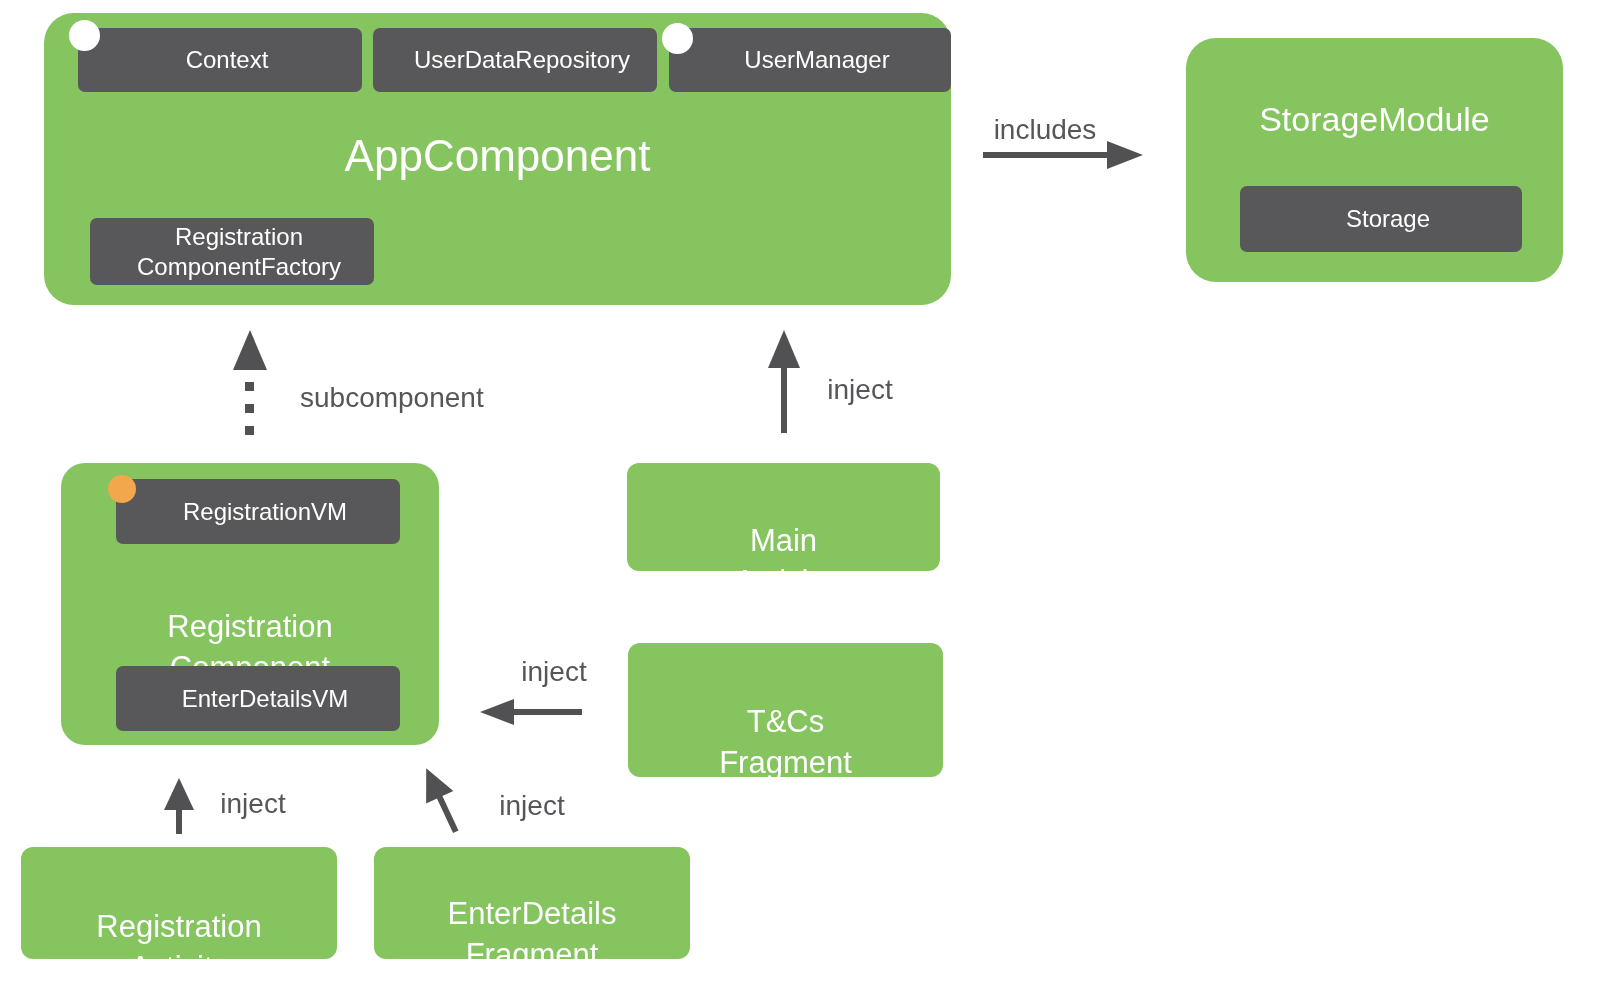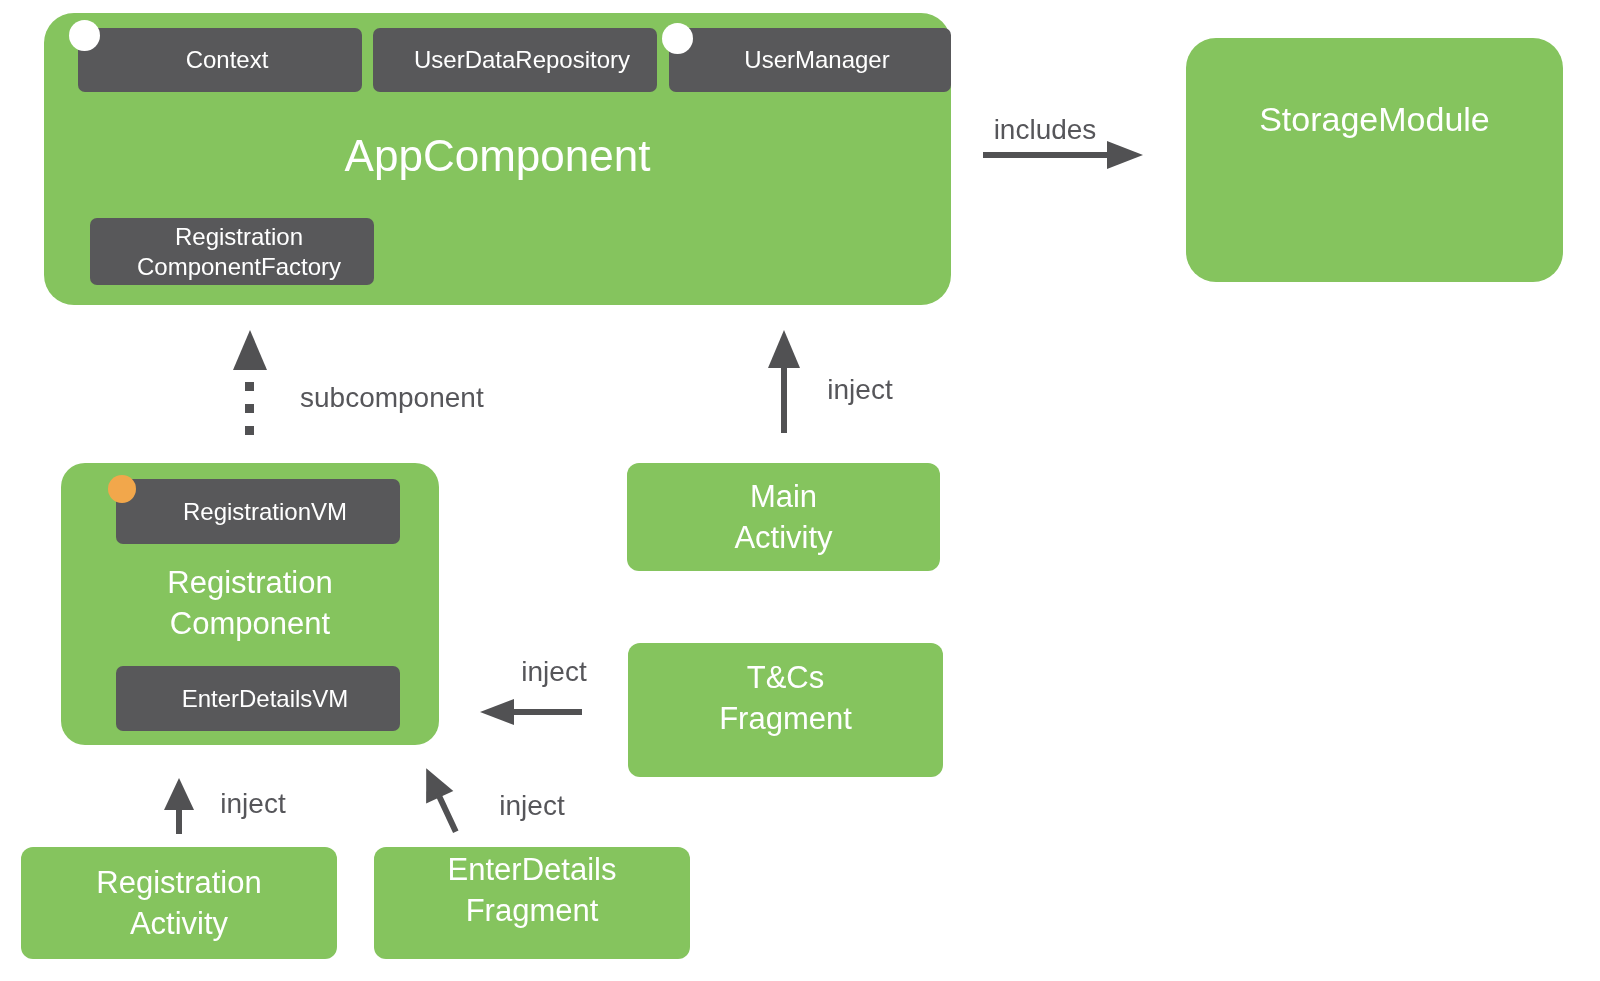--- a/index.html
+++ b/index.html
@@ -14,21 +14,21 @@
   .mid-round{border-radius:24px;}
   .small-round{border-radius:12px;}
   .dark-box{
     position:absolute;background:#58585A;color:#ffffff;border-radius:7px;
     display:flex;align-items:center;justify-content:center;text-align:center;
     font-size:24px;line-height:30px;padding-left:14px;
   }
   .green-label{
     position:absolute;left:0;right:0;text-align:center;color:#ffffff;
   }
-  .node-title{font-size:31px;line-height:41px;}
+  .node-title{font-size:31px;line-height:41px;margin-top:44px;}
   .corner-dot{position:absolute;border-radius:50%;}
   .white-dot{background:#ffffff;width:31px;height:31px;}
   .orange-dot{background:#F2A74B;width:28px;height:28px;}
   .edge-label{
     position:absolute;color:#56565A;font-size:28px;text-align:center;
   }
   .shaft-v{position:absolute;width:6px;background:#515153;}
   .shaft-h{position:absolute;height:6px;background:#515153;}
   .head-up{position:absolute;width:0;height:0;
     border-left:16px solid transparent;border-right:16px solid transparent;
@@ -70,20 +70,23 @@
   </div>
 
   <div>
     <div class="shaft-h" style="left:983px;top:152px;width:128px;"></div>
     <div class="head-right" style="left:1107px;top:141px;"></div>
     <div class="edge-label" style="left:960px;top:114px;width:170px;">includes</div>
   </div>
 
   <div class="green-box big-round" style="left:1186px;top:38px;width:377px;height:244px;">
     <div class="green-label" style="top:62px;font-size:34px;">StorageModule</div>
+    <div class="dark-box" style="left:54px;top:148px;width:268px;height:66px;">
+      <span>Storage</span>
+    </div>
   </div>
 
   <div>
     <div class="head-up" style="left:233px;top:330px;border-bottom-width:40px;border-left-width:17px;border-right-width:17px;"></div>
     <div class="dot-square" style="left:245px;top:382px;"></div>
     <div class="dot-square" style="left:245px;top:404px;"></div>
     <div class="dot-square" style="left:245px;top:426px;"></div>
     <div class="edge-label" style="left:300px;top:382px;width:182px;">subcomponent</div>
   </div>
 

